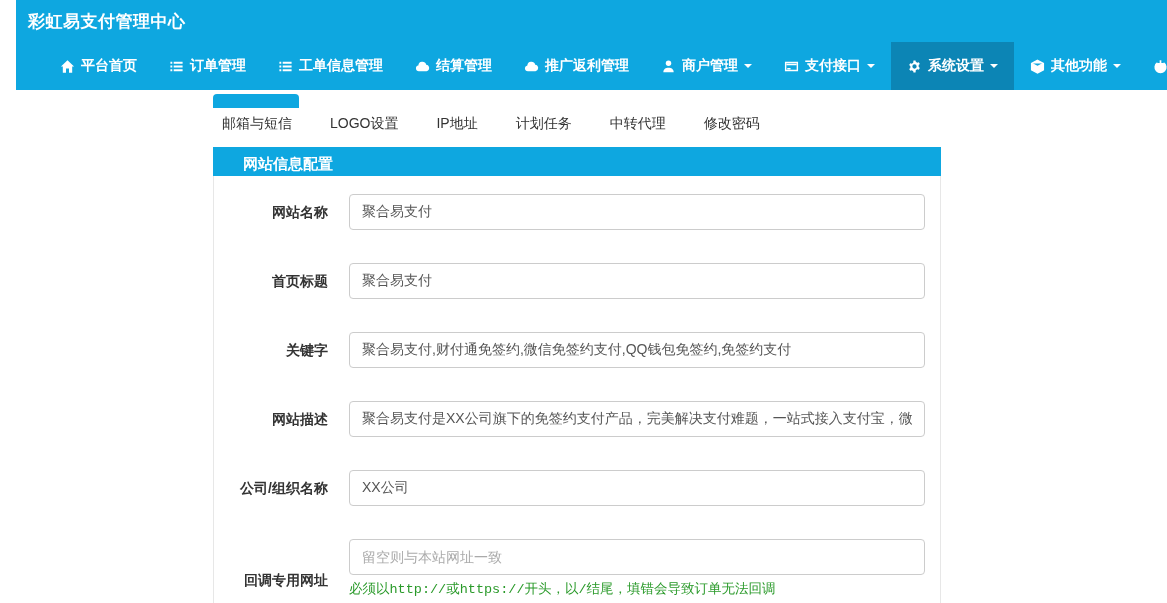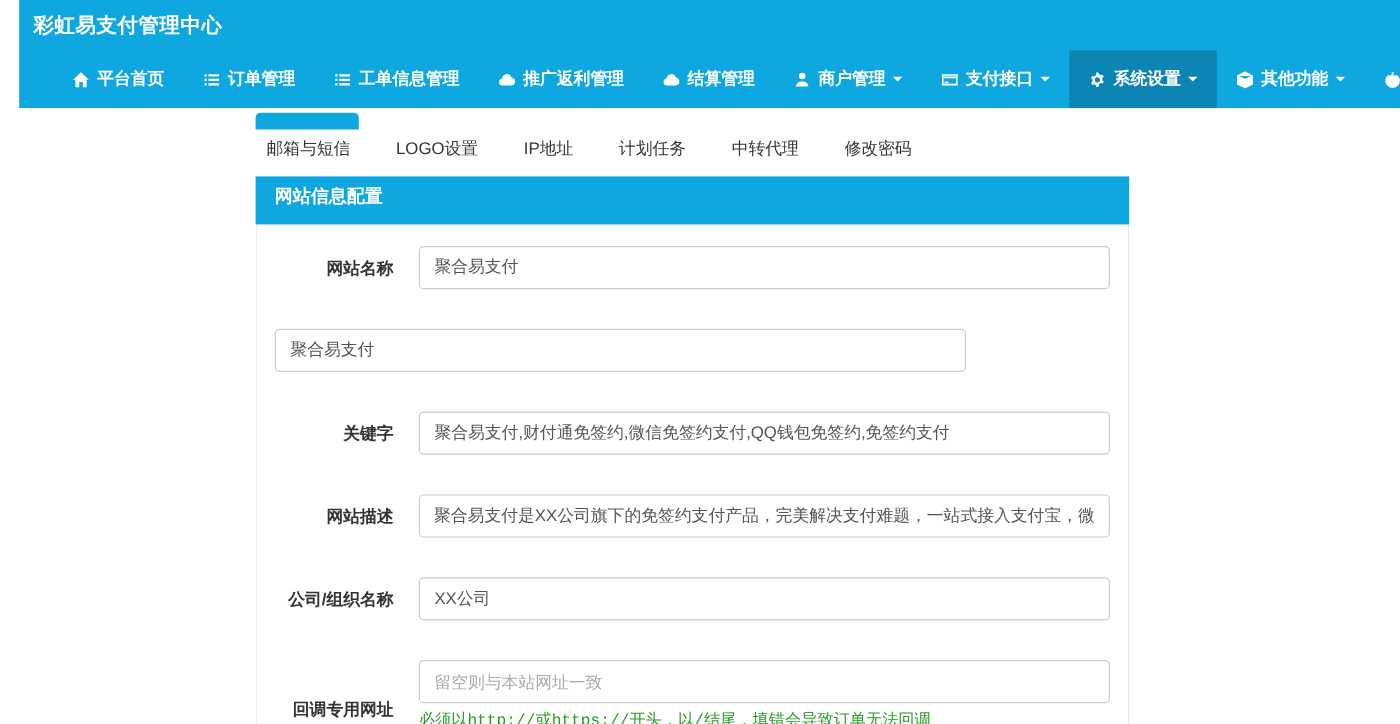--- a/index.html
+++ b/index.html
@@ -25,23 +25,23 @@
   
   .content { position:absolute; top:90px; left:213px; width:728px; }
   .active-pill { width:86px; height:14px; margin-top:4px; background:#0ea7e0;
                  border-radius:4px 4px 0 0; cursor:pointer; }
   .tabrow { display:flex; margin-top:7px; height:20px; }
   .tab { font-size:14px; color:#333; margin-left:9px; margin-right:29px;
          text-decoration:none; cursor:pointer; white-space:nowrap;text-align:right; }
 
   .panel { margin-top:13px; border:1px solid #e7e7e7; border-top:none;
            border-radius:0 0 3px 3px; min-height:520px; }
-  .panel-heading { height:40px; line-height:33px; background:#0ea7e0;
+  .panel-heading { height:29px; line-height:33px; background:#0ea7e0;
                    color:#fff; font-size:15px; font-weight:bold;
-                   padding-left:16px; margin:-1px -1px 0 -1px; }
+                   padding-left:30px; margin:-1px -1px 0 -1px; }
   .panel-body { padding:18px 15px 10px 15px; }
 
   .frow { display:flex; align-items:flex-end; margin-bottom:33px; }
   .flabel { width:100px; margin-right:21px; text-align:right;
             font-size:14px; font-weight:bold; color:#333; line-height:36px; }
   .fctrl { width:576px;border-radius:16px; }
   .finput { width:576px; height:36px; border:1px solid #ccc; border-radius:4px;
             padding:0 12px; font-size:14px; color:#555; outline:none;
             font-family:"Liberation Sans","DejaVu Sans",sans-serif; }
   .finput::placeholder { color:#aaa; opacity:1; }
@@ -81,30 +81,30 @@
       </span>
       <span>工单信息管理</span>
     </a>
 
     <a class="nav-item">
       <span class="ico">
         <svg viewBox="0 0 16 16">
             <path d="M12.3 13H4.1a3.1 3.1 0 0 1-.55-6.15 4.3 4.3 0 0 1 8.4-.85A3.55 3.55 0 0 1 12.3 13z"></path>
           </svg>
       </span>
+      <span>结算管理</span>
+    </a>
+
+    <a class="nav-item">
+      <span class="ico">
+        <svg viewBox="0 0 16 16">
+            <path d="M12.3 13H4.1a3.1 3.1 0 0 1-.55-6.15 4.3 4.3 0 0 1 8.4-.85A3.55 3.55 0 0 1 12.3 13z"></path>
+          </svg>
+      </span>
       <span>推广返利管理</span>
-    </a>
-
-    <a class="nav-item">
-      <span class="ico">
-        <svg viewBox="0 0 16 16">
-            <path d="M12.3 13H4.1a3.1 3.1 0 0 1-.55-6.15 4.3 4.3 0 0 1 8.4-.85A3.55 3.55 0 0 1 12.3 13z"></path>
-          </svg>
-      </span>
-      <span>结算管理</span>
     </a>
 
     <a class="nav-item">
       <span class="ico">
         <svg viewBox="0 0 16 16">
             <circle cx="8" cy="4.6" r="2.9"></circle>
             <path d="M2.5 14c0-3 2.5-4.6 5.5-4.6s5.5 1.6 5.5 4.6z"></path>
           </svg>
       </span>
       <span>商户管理</span>
@@ -172,20 +172,21 @@
     <div class="panel-body">
 
       <div class="frow">
         <div class="flabel">网站名称</div>
         <div class="fctrl">
           <input class="finput" type="text" value="聚合易支付" style="">
         </div>
       </div>
 
       <div class="frow">
+        <div class="flabel">首页标题</div>
         <div class="fctrl">
           <input class="finput" type="text" value="聚合易支付" style="">
         </div>
       </div>
 
       <div class="frow">
         <div class="flabel">关键字</div>
         <div class="fctrl">
           <input class="finput" type="text" value="聚合易支付,财付通免签约,微信免签约支付,QQ钱包免签约,免签约支付" style="">
         </div>

